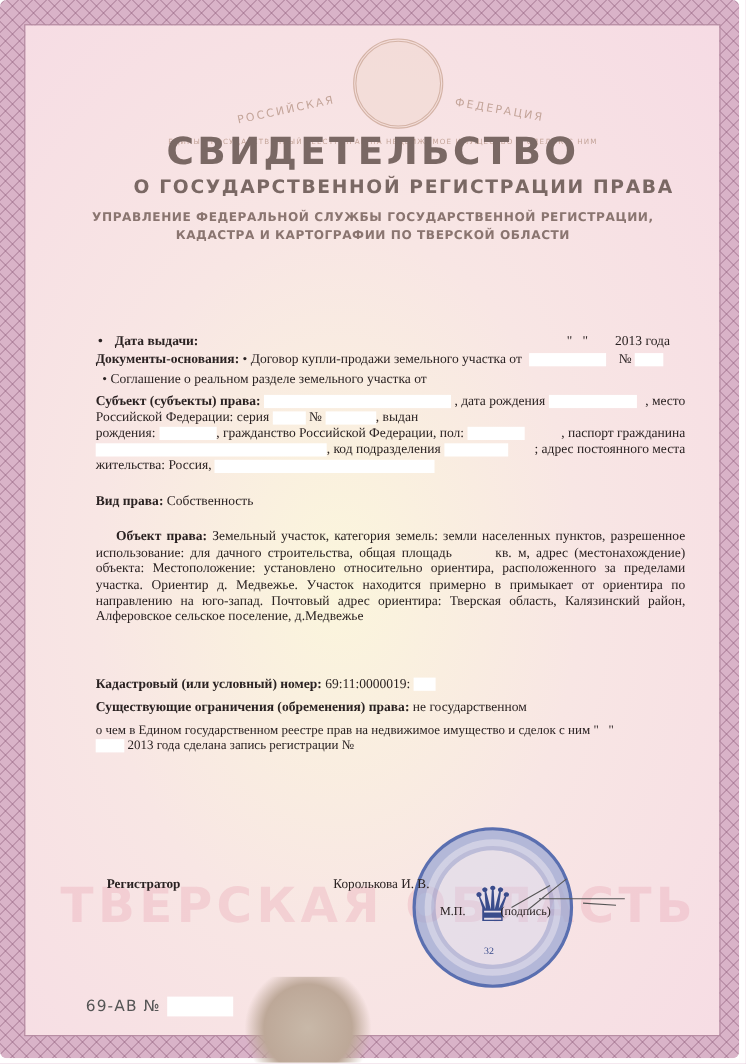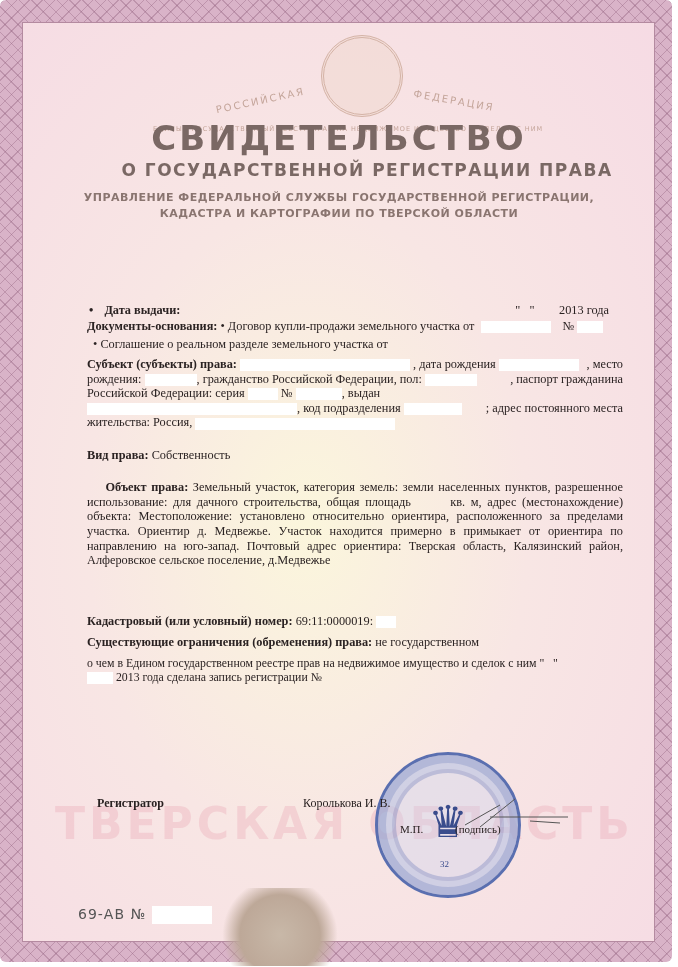--- a/index.html
+++ b/index.html
@@ -76,27 +76,27 @@
   <div class="row" style="height:20px;padding-left:6px;">
     <span>• Соглашение о реальном разделе земельного участка от</span>
   </div>
 
   <div class="row just">
     <div><span class="b">Субъект (субъекты) права:</span>
       <span class="redact" style="width:170px;"></span>
       <span>, дата рождения</span>
       <span class="redact" style="width:80px;"></span>
       <span style="float:right;">, место</span></div>
-    <div><span>рождения:</span>
-      <span class="redact" style="width:52px;"></span><span>, гражданство Российской Федерации, пол:</span>
-      <span class="redact" style="width:52px;"></span><span style="float:right;">, паспорт гражданина</span></div>
     <div><span>Российской Федерации: серия</span>
       <span class="redact" style="width:30px;"></span>
       <span>№</span>
       <span class="redact" style="width:46px;"></span><span>, выдан</span></div>
+    <div><span>рождения:</span>
+      <span class="redact" style="width:52px;"></span><span>, гражданство Российской Федерации, пол:</span>
+      <span class="redact" style="width:52px;"></span><span style="float:right;">, паспорт гражданина</span></div>
     <div><span class="redact" style="width:210px;"></span><span>, код подразделения</span>
       <span class="redact" style="width:58px;"></span>
       <span style="float:right;">; адрес постоянного места</span></div>
     <div><span>жительства: Россия,</span>
       <span class="redact" style="width:200px;"></span></div>
   </div>
 
   <div class="row" style="margin-top:18px;">
     <span class="b">Вид права:</span>
     <span>Собственность</span>

